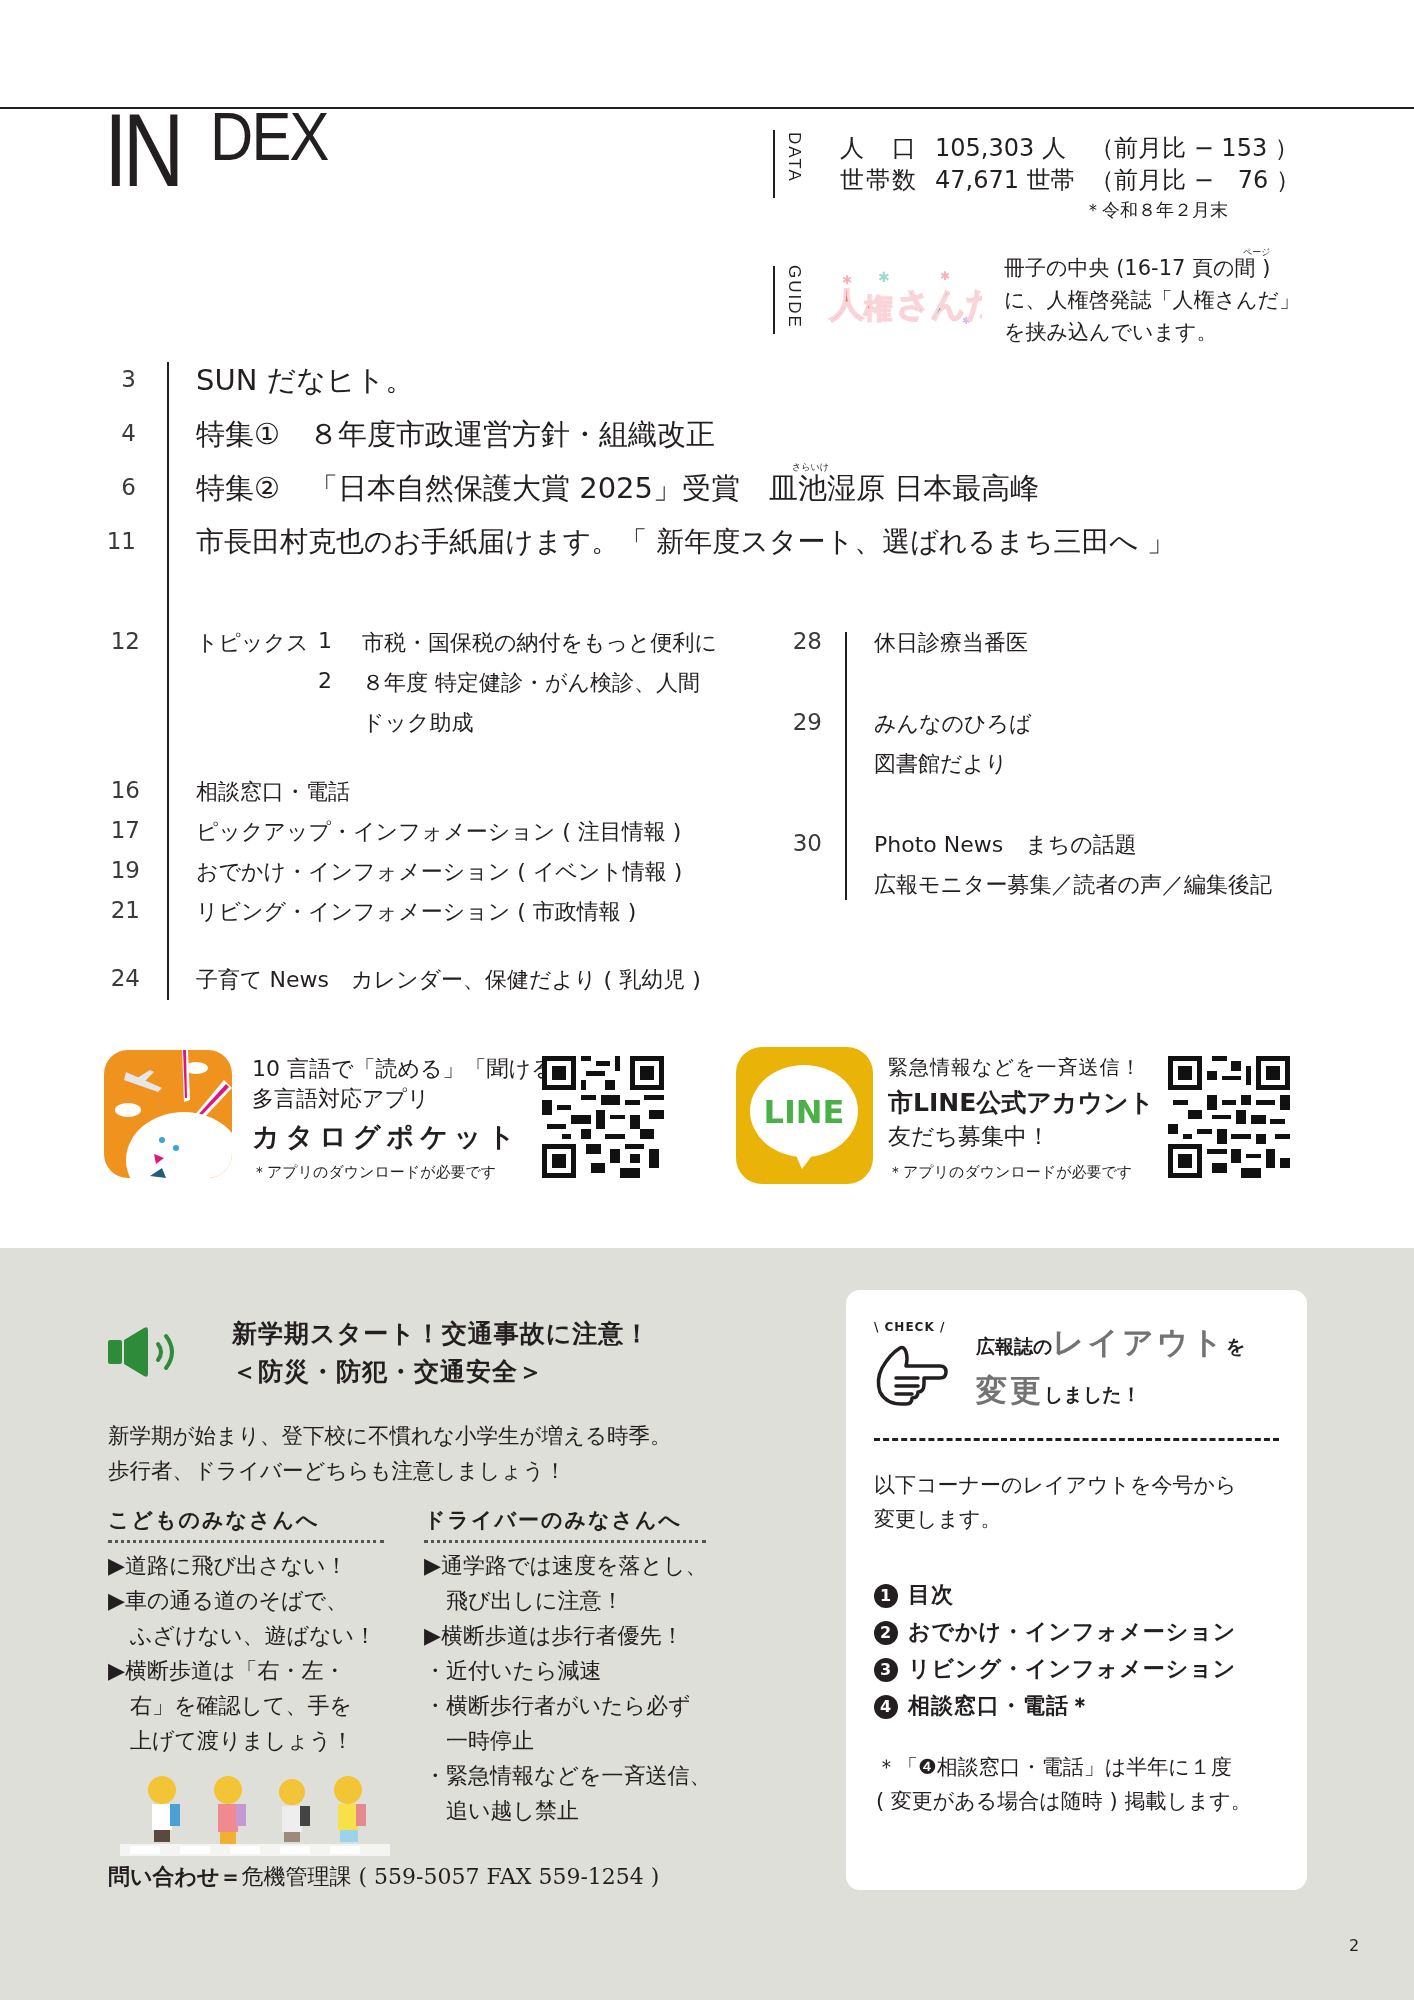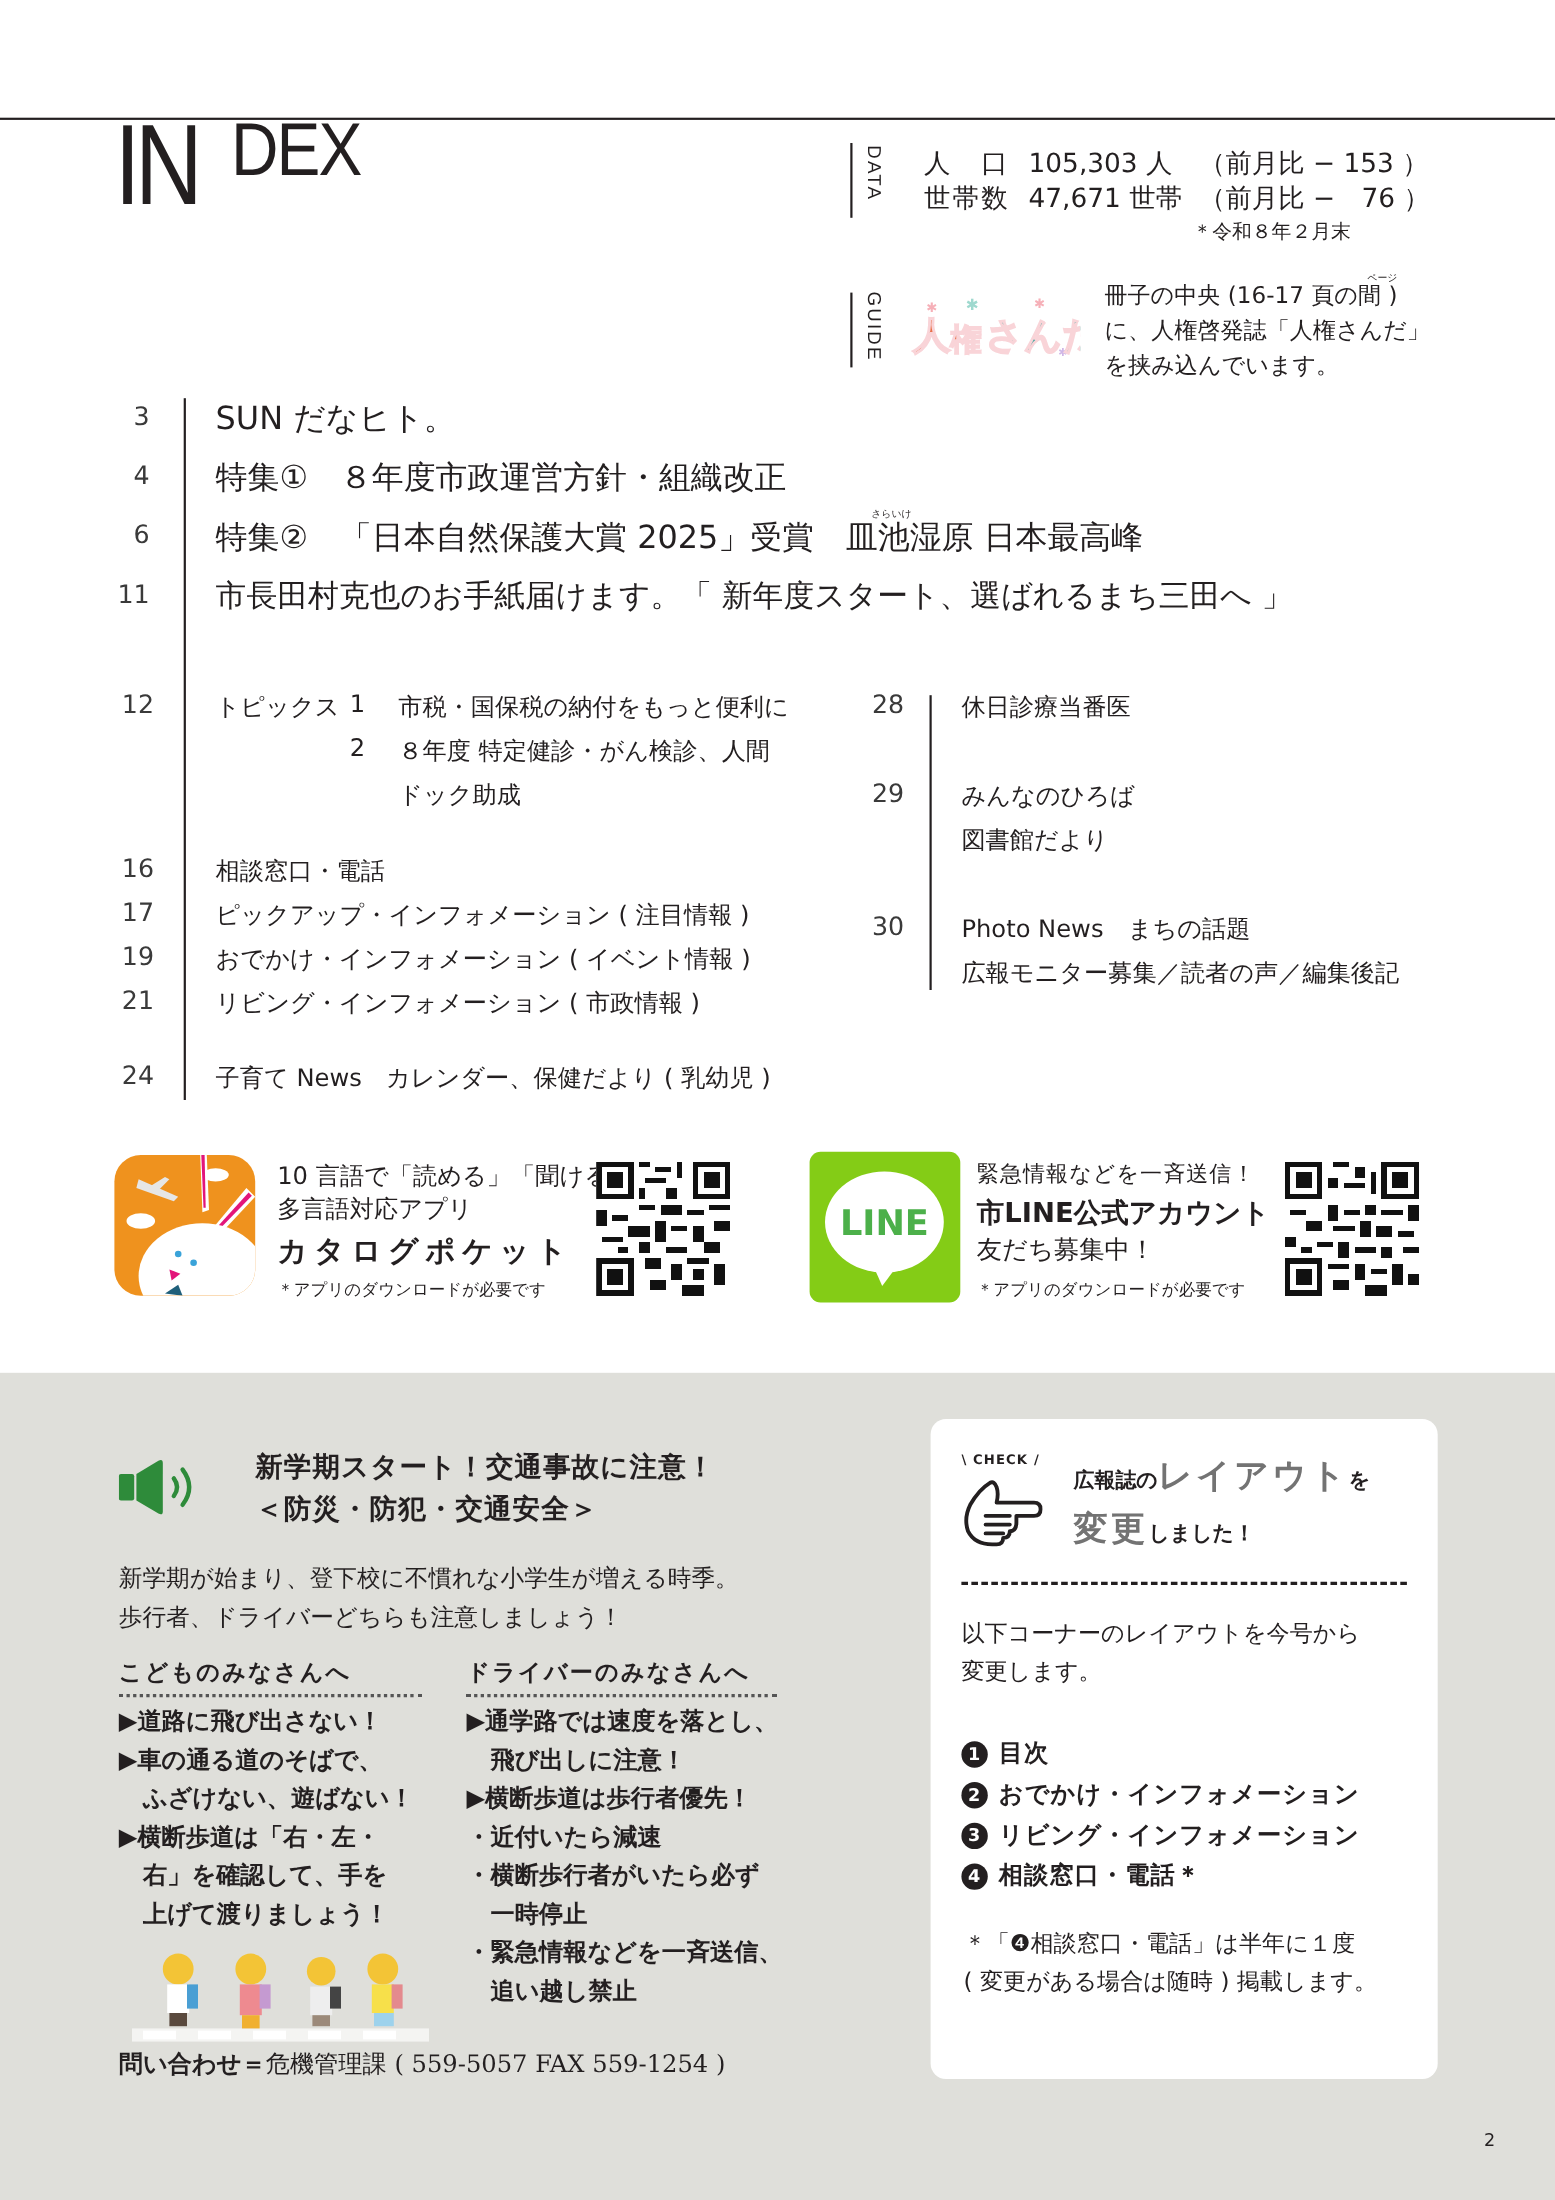--- a/index.html
+++ b/index.html
@@ -29,32 +29,32 @@
 
   .toc-sub { position: absolute; font-size: 22px; white-space: nowrap; }
   .toc-num { position: absolute; font-size: 23px; color: #3a3a3a; text-align: right; width: 40px; }
 
   .toc-line-right { position: absolute; left: 845px; top: 632px; width: 2px; height: 268px; background: #231f20; }
 
   .ruby-small { position: absolute; font-size: 9px; color: #231f20; }
 
   
   .app-icon { position: absolute; left: 104px; top: 1050px; width: 128px; height: 128px; border-radius: 24px; background: #ef921e; overflow: hidden; }
-  .line-icon { position: absolute; left: 736px; top: 1047px; width: 137px; height: 137px; border-radius: 10px; background: #84cc16; }
+  .line-icon { position: absolute; left: 736px; top: 1047px; width: 137px; height: 137px; border-radius: 26px; background: #eab308; }
   .qr { position: absolute; width: 122px; height: 124px; background: #fff; }
   .promo-text { position: absolute; white-space: nowrap; }
 
   
   .gray-section { position: absolute; left: 0; top: 1248px; width: 1414px; height: 752px; background: #dfdfda; }
   .speaker { position: absolute; left: 108px; top: 1326px; width: 86px; height: 52px; }
   .safety-head { position: absolute; left: 232px; top: 1315px; font-size: 25px; line-height: 38px; font-weight: bold; letter-spacing: 1px; white-space: nowrap; }
   .safety-intro { position: absolute; left: 108px; top: 1418px; font-size: 21.5px; line-height: 35px; white-space: nowrap; font-family: "DejaVu Serif", serif; }
   .col-head { position: absolute; font-size: 21px; font-weight: bold; letter-spacing: 2px; white-space: nowrap; }
   .dots { position: absolute; height: 0; border-top: 3px dotted #555; }
-  .bullets { position: absolute; font-size: 22px; line-height: 35px; font-family: "DejaVu Serif", serif; white-space: nowrap; font-weight: bold; }
+  .bullets { position: absolute; font-size: 22px; line-height: 35px; font-family: "DejaVu Serif", serif; white-space: nowrap; }
   .bullets .li { position: relative; }
   .kids-illus { position: absolute; left: 120px; top: 1768px; width: 270px; height: 90px; }
   .contact { position: absolute; left: 108px; top: 1862px; font-size: 22px; white-space: nowrap; font-family: "DejaVu Serif", serif; }
   .contact b { font-family: "DejaVu Sans", sans-serif; }
 
   .check-card { position: absolute; left: 846px; top: 1290px; width: 461px; height: 600px; background: #ffffff; border-radius: 14px; }
   .check-label { position: absolute; left: 28px; top: 30px; font-size: 12px; font-weight: bold; letter-spacing: 1px; white-space: nowrap; }
   .check-hand { position: absolute; left: 26px; top: 50px; width: 76px; height: 70px; }
   .check-title { position: absolute; left: 130px; top: 30px; white-space: nowrap; font-weight: bold; }
   .check-title .l1 { font-size: 19px; line-height: 44px; }

